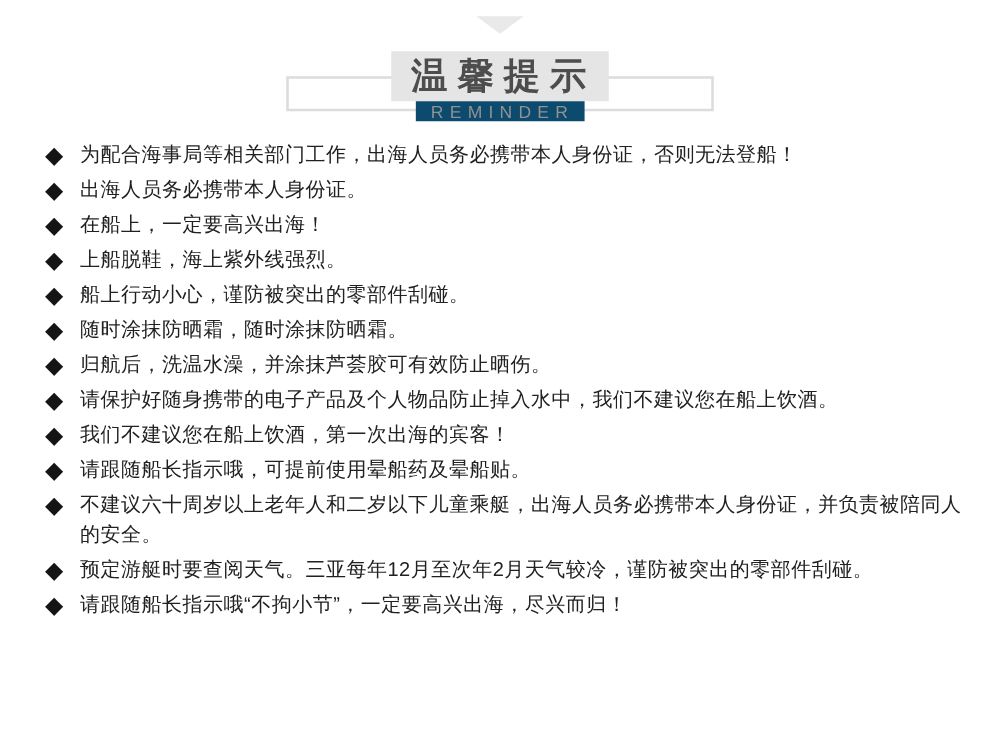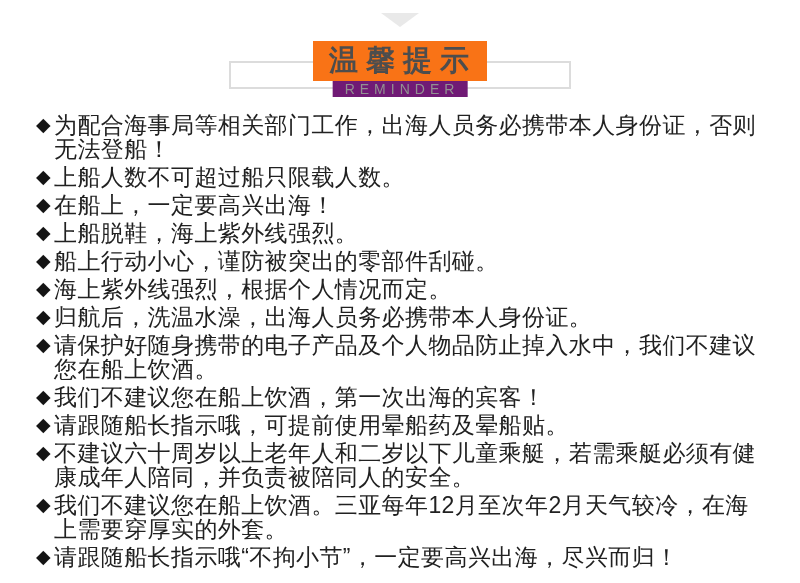--- a/index.html
+++ b/index.html
@@ -28,34 +28,34 @@
   .header-box{
     position:relative;
     width:342px;height:28px;
     margin:34px auto 0;
     border:2px solid var(--c-box-border);
   }
   .title{
     position:absolute;
     top:-2px;left:50%;
     transform:translate(-50%,-50%);
-    background:#f97316;
+    background:#e5e5e5;
     padding:0 10px 0 16px;
     margin:0;
     font-size:29px;
     font-weight:bold;
     letter-spacing:8px;
     color:var(--c-title);
     white-space:nowrap;
   }
   .subtitle{
     position:absolute;
     bottom:-2px;left:50%;
     transform:translate(-50%,50%);
-    background:#701a75;
+    background:#0c4a6e;
     padding:0 8px 0 12px;
     font-size:14px;
     letter-spacing:5px;
     color:var(--c-subtitle);
     white-space:nowrap;
   }
   .reminder-list{
     margin:24px 0 0 36px;
     padding:0;
     list-style:none;
@@ -65,22 +65,23 @@
     align-items:flex-start;
     margin:0 0 4px 0;
   }
   .bullet{
     flex:0 0 18px;
     font-size:19px;
     line-height:24px;
     color:var(--c-bullet);
   }
   .item-text{
+    margin-left:10px;
     width:706px;
-    font-size:23px;
+    font-size:16px;
     line-height:24px;
     letter-spacing:0.4px;
     color:var(--c-text);
   }
 </style>
 </head>
 <body>
 
 <div class="triangle"></div>
 
@@ -90,70 +91,70 @@
 </div>
 
 <ul class="reminder-list">
   <li class="reminder-item">
     <span class="bullet">◆</span>
     <span class="item-text">为配合海事局等相关部门工作，出海人员务必携带本人身份证，否则无法登船！</span>
   </li>
 
   <li class="reminder-item">
     <span class="bullet">◆</span>
-    <span class="item-text">上船人数不可超过船只限载人数。</span>
+    <span class="item-text">出海人员务必携带本人身份证。</span>
   </li>
 
   <li class="reminder-item">
     <span class="bullet">◆</span>
     <span class="item-text">在船上，一定要高兴出海！</span>
   </li>
 
   <li class="reminder-item">
     <span class="bullet">◆</span>
     <span class="item-text">上船脱鞋，海上紫外线强烈。</span>
   </li>
 
   <li class="reminder-item">
     <span class="bullet">◆</span>
     <span class="item-text">船上行动小心，谨防被突出的零部件刮碰。</span>
   </li>
 
   <li class="reminder-item">
     <span class="bullet">◆</span>
-    <span class="item-text">海上紫外线强烈，根据个人情况而定。</span>
+    <span class="item-text">随时涂抹防晒霜，随时涂抹防晒霜。</span>
   </li>
 
   <li class="reminder-item">
     <span class="bullet">◆</span>
-    <span class="item-text">归航后，洗温水澡，出海人员务必携带本人身份证。</span>
+    <span class="item-text">归航后，洗温水澡，并涂抹芦荟胶可有效防止晒伤。</span>
   </li>
 
   <li class="reminder-item">
     <span class="bullet">◆</span>
     <span class="item-text">请保护好随身携带的电子产品及个人物品防止掉入水中，我们不建议您在船上饮酒。</span>
   </li>
 
   <li class="reminder-item">
     <span class="bullet">◆</span>
     <span class="item-text">我们不建议您在船上饮酒，第一次出海的宾客！</span>
   </li>
 
   <li class="reminder-item">
     <span class="bullet">◆</span>
     <span class="item-text">请跟随船长指示哦，可提前使用晕船药及晕船贴。</span>
   </li>
 
   <li class="reminder-item">
     <span class="bullet">◆</span>
-    <span class="item-text">不建议六十周岁以上老年人和二岁以下儿童乘艇，若需乘艇必须有健康成年人陪同，并负责被陪同人的安全。</span>
+    <span class="item-text">不建议六十周岁以上老年人和二岁以下儿童乘艇，出海人员务必携带本人身份证，并负责被陪同人的安全。</span>
   </li>
 
   <li class="reminder-item">
     <span class="bullet">◆</span>
-    <span class="item-text">我们不建议您在船上饮酒。三亚每年12月至次年2月天气较冷，在海上需要穿厚实的外套。</span>
+    <span class="item-text">预定游艇时要查阅天气。三亚每年12月至次年2月天气较冷，谨防被突出的零部件刮碰。</span>
   </li>
 
   <li class="reminder-item">
     <span class="bullet">◆</span>
     <span class="item-text">请跟随船长指示哦“不拘小节”，一定要高兴出海，尽兴而归！</span>
   </li>
 </ul>
 
 </body></html>

